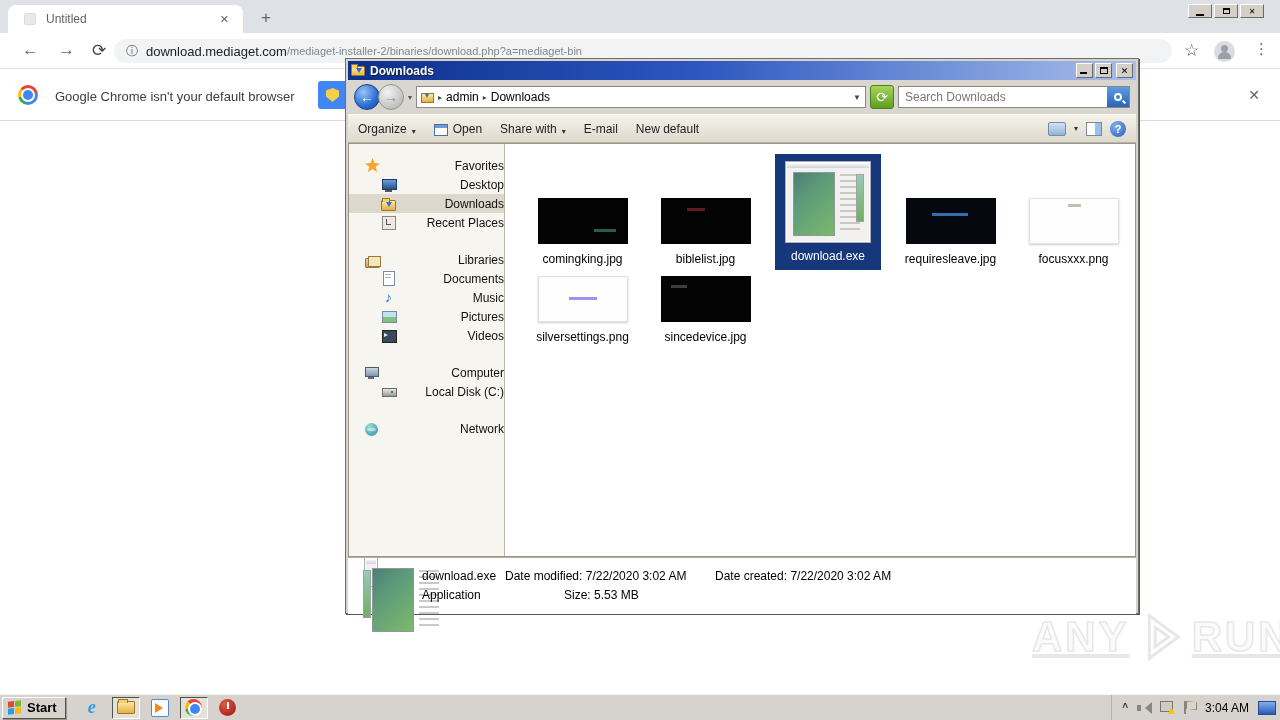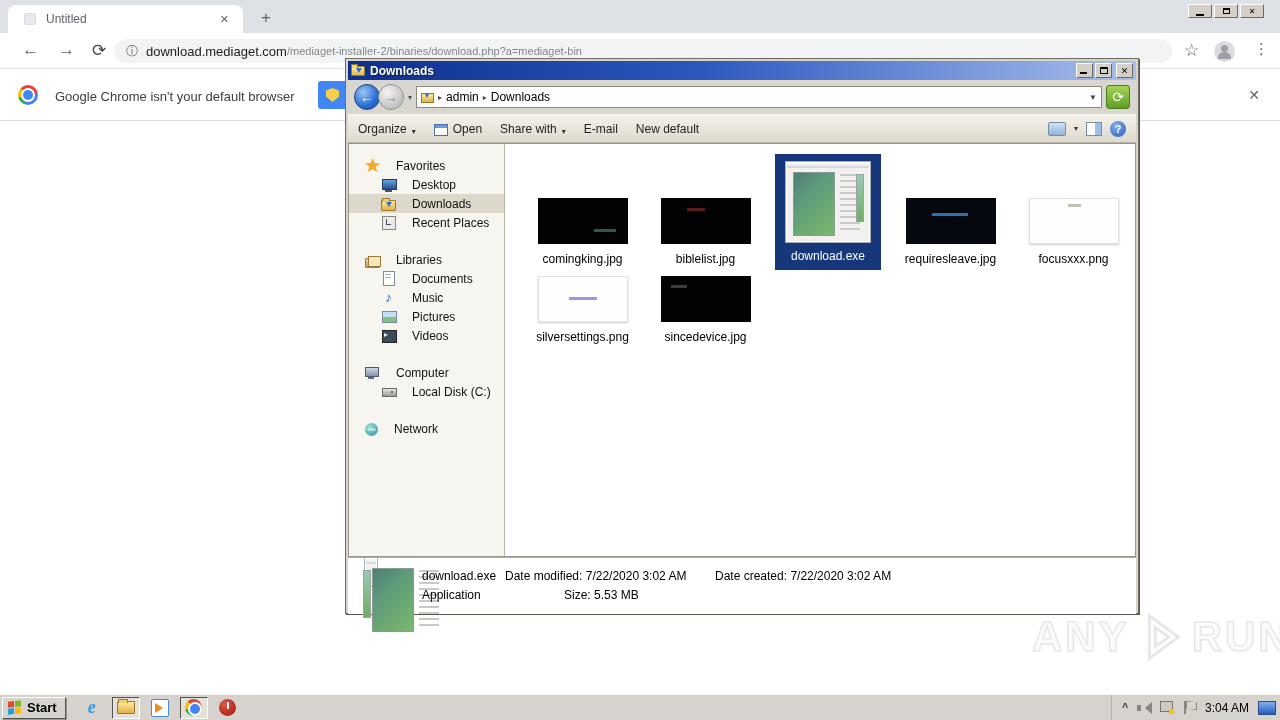--- a/index.html
+++ b/index.html
@@ -35,21 +35,21 @@
   .chrome-logo::after { content:""; position:absolute; left:5px; top:5px; width:10px; height:10px;
     border-radius:50%; background:#4285f4; box-shadow:0 0 0 2px #fff; }
   .infobar-msg { position:absolute; left:55px; top:20px; font-size:13px; color:#3c4043; }
   .infobar-btn { position:absolute; left:318px; top:12px; width:60px; height:28px; background:#4285f4;
     border-radius:3px; color:#fff; font-size:13px; display:flex; align-items:center; padding-left:8px; gap:6px; }
   .shield { width:13px; height:14px; background:#f5d14b; clip-path:polygon(50% 0,100% 18%,100% 60%,50% 100%,0 60%,0 18%); }
   .infobar-close { position:absolute; right:20px; top:18px; font-size:14px; color:#5f6368; }
 
   
   .watermark { position:absolute; left:1032px; top:608px; display:flex; align-items:center; z-index:1; }
-  .wm-txt { font-size:42px; font-weight:bold; letter-spacing:3px; color:#fbfbfb;
+  .wm-txt { font-size:42px; font-weight:bold; letter-spacing:3px; color:#fbfbfb;text-decoration:underline;
     -webkit-text-stroke:1.5px #e7e7e7; }
   .wm-logo { width:58px; height:58px; margin:0 2px; }
 
   
   .xwin { position:absolute; left:345px; top:58px; width:794px; height:556px; background:#d6d3ce;
     border:1px solid #716d63; padding:2px; z-index:2; box-shadow:1px 1px 0 #5a564d; }
   .xtitle { height:19px; background:linear-gradient(90deg,#0c2f8d 0%,#2d58c0 45%,#a9c0ec 100%);
     display:flex; align-items:center; padding:0 3px; }
   .xtitle-icon { width:15px; height:13px; position:relative; margin-right:4px; }
   .xtitle-icon .f { position:absolute; left:0; top:2px; width:14px; height:10px; background:linear-gradient(#ffe9a2,#e8b94a); border:1px solid #9a7a2a; border-radius:1px; }
@@ -92,21 +92,21 @@
   .open-ico::before { content:""; position:absolute; left:0; top:0; right:0; height:3px; background:#6f9ad2; }
   .cmd-right { margin-left:auto; display:flex; align-items:center; gap:8px; }
   .views-ico { width:18px; height:14px; border:1px solid #7a8aa0; background:linear-gradient(#cfe3f5,#8fb4d9); border-radius:2px; }
   .pane-ico { width:16px; height:14px; border:1px solid #7a8aa0; background:#fff; position:relative; }
   .pane-ico::after { content:""; position:absolute; right:0; top:0; width:6px; height:12px; background:#9cc0e8; }
   .help-ico { width:16px; height:16px; border-radius:50%; background:radial-gradient(circle at 35% 30%,#7fb0ee,#2a5cb8);
     color:#fff; font-size:11px; font-weight:bold; display:flex; align-items:center; justify-content:center; }
 
   .xbody { height:414px; display:flex; border:1px solid #9a968a; background:#fff; }
   .sidebar { width:158px; background:#f7f5f0; border-right:1px solid #b9b5a9; padding-top:12px; font-size:12px; color:#111; overflow:hidden; }
-  .side-row { height:19px; display:flex; align-items:center; gap:16px; padding-left:16px; }
+  .side-row { height:19px; display:flex; align-items:center; gap:8px; padding-left:16px;justify-content:space-between; }
   .side-row.child { padding-left:32px; }
   .side-row.selected { background:#dcd8cc; }
   .side-gap { height:18px; }
 
   .ic { width:15px; height:15px; position:relative; flex:none; }
   .ic-star { background:#f7a824; clip-path:polygon(50% 0,63% 34%,100% 37%,71% 59%,82% 95%,50% 74%,18% 95%,29% 59%,0 37%,37% 34%); }
   .ic-desktop::before { content:""; position:absolute; left:1px; top:2px; width:13px; height:9px; background:linear-gradient(#6aa0dc,#27518f); border:1px solid #1d3b66; }
   .ic-desktop::after { content:""; position:absolute; left:4px; bottom:0; width:7px; height:2px; background:#555; }
   .ic-folder { background:linear-gradient(#ffe9a2,#e3b243); border:1px solid #9a7a2a; height:11px; top:2px; border-radius:1px; }
   .ic-folder::before { content:""; position:absolute; left:0; top:-3px; width:6px; height:3px; background:#f3cf6e; border:1px solid #9a7a2a; border-bottom:none; }
@@ -274,20 +274,26 @@
           <i class="f"></i>
           <i class="a"></i>
         </span>
       <span class="crumb-sep">▸</span>
       <span>admin</span>
       <span class="crumb-sep">▸</span>
       <span>Downloads</span>
       <span class="crumb-dd">▼</span>
     </span>
     <span class="refresh-btn">⟳</span>
+    <span class="searchbox">
+      <input placeholder="Search Downloads" style="">
+      <span class="mag-btn">
+          <span class="mag"></span>
+        </span>
+    </span>
   </div>
 
   <div class="xcmd">
     <span class="cmd-item">
       <span>Organize</span>
       <span class="dd">▾</span>
     </span>
     <span class="cmd-item">
       <span class="open-ico"></span>
       <span>Open</span>

